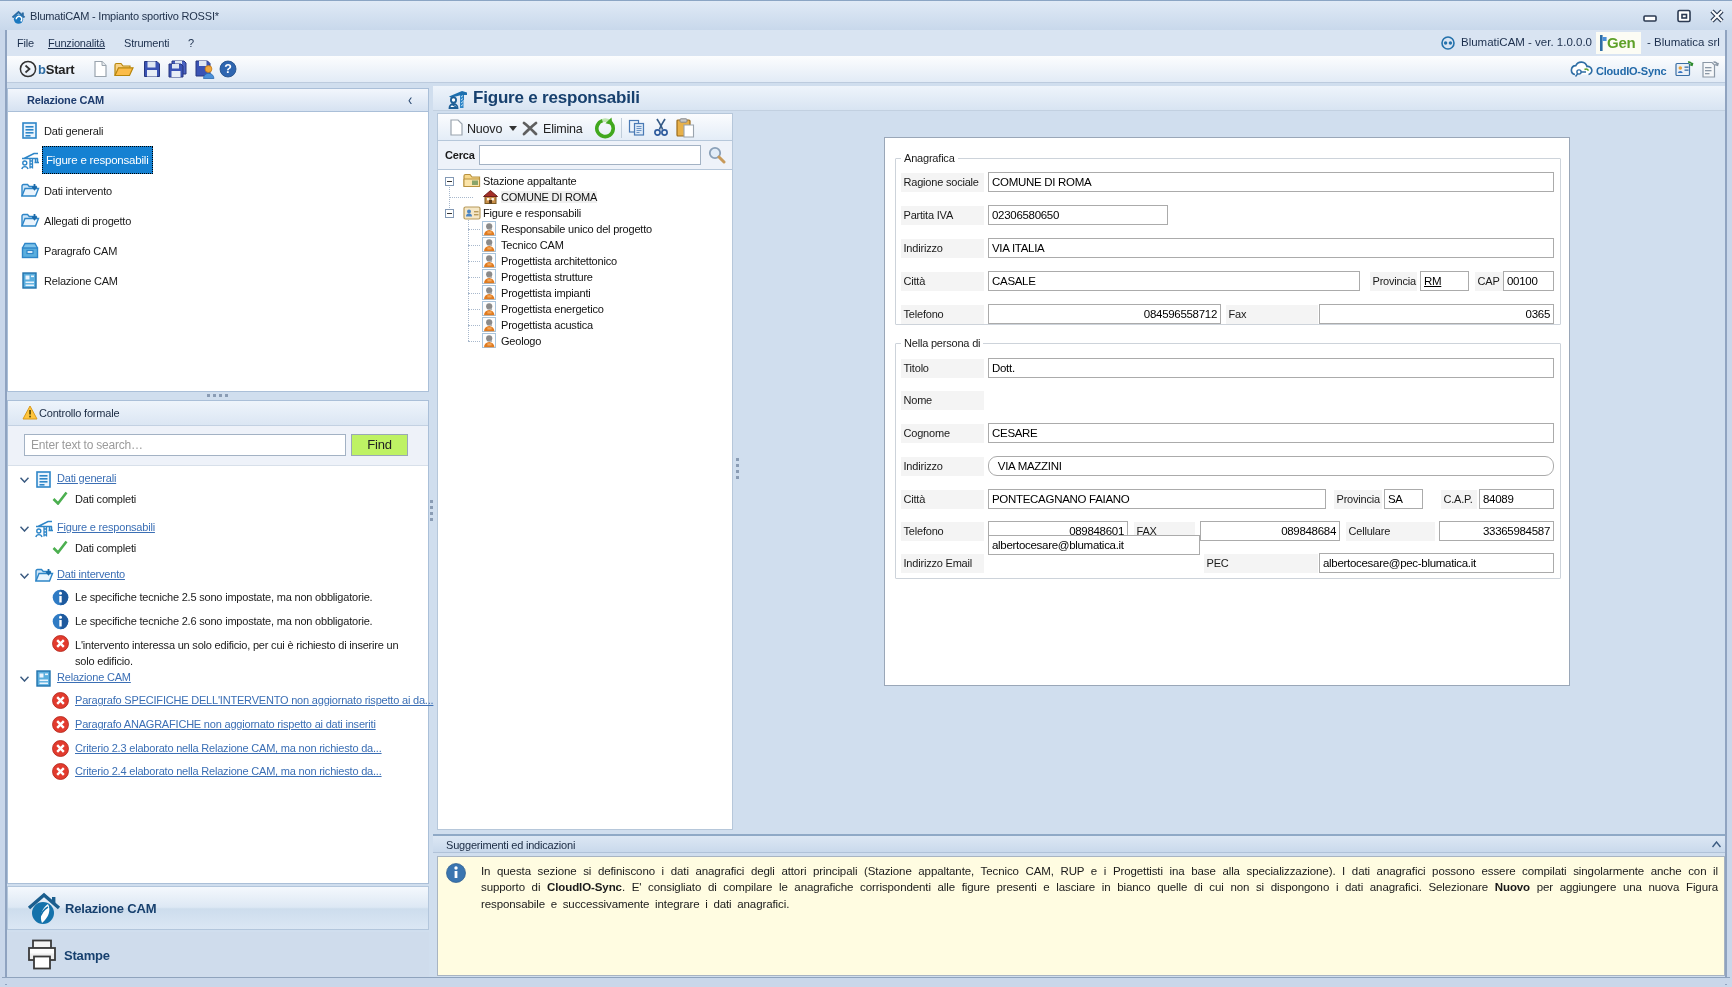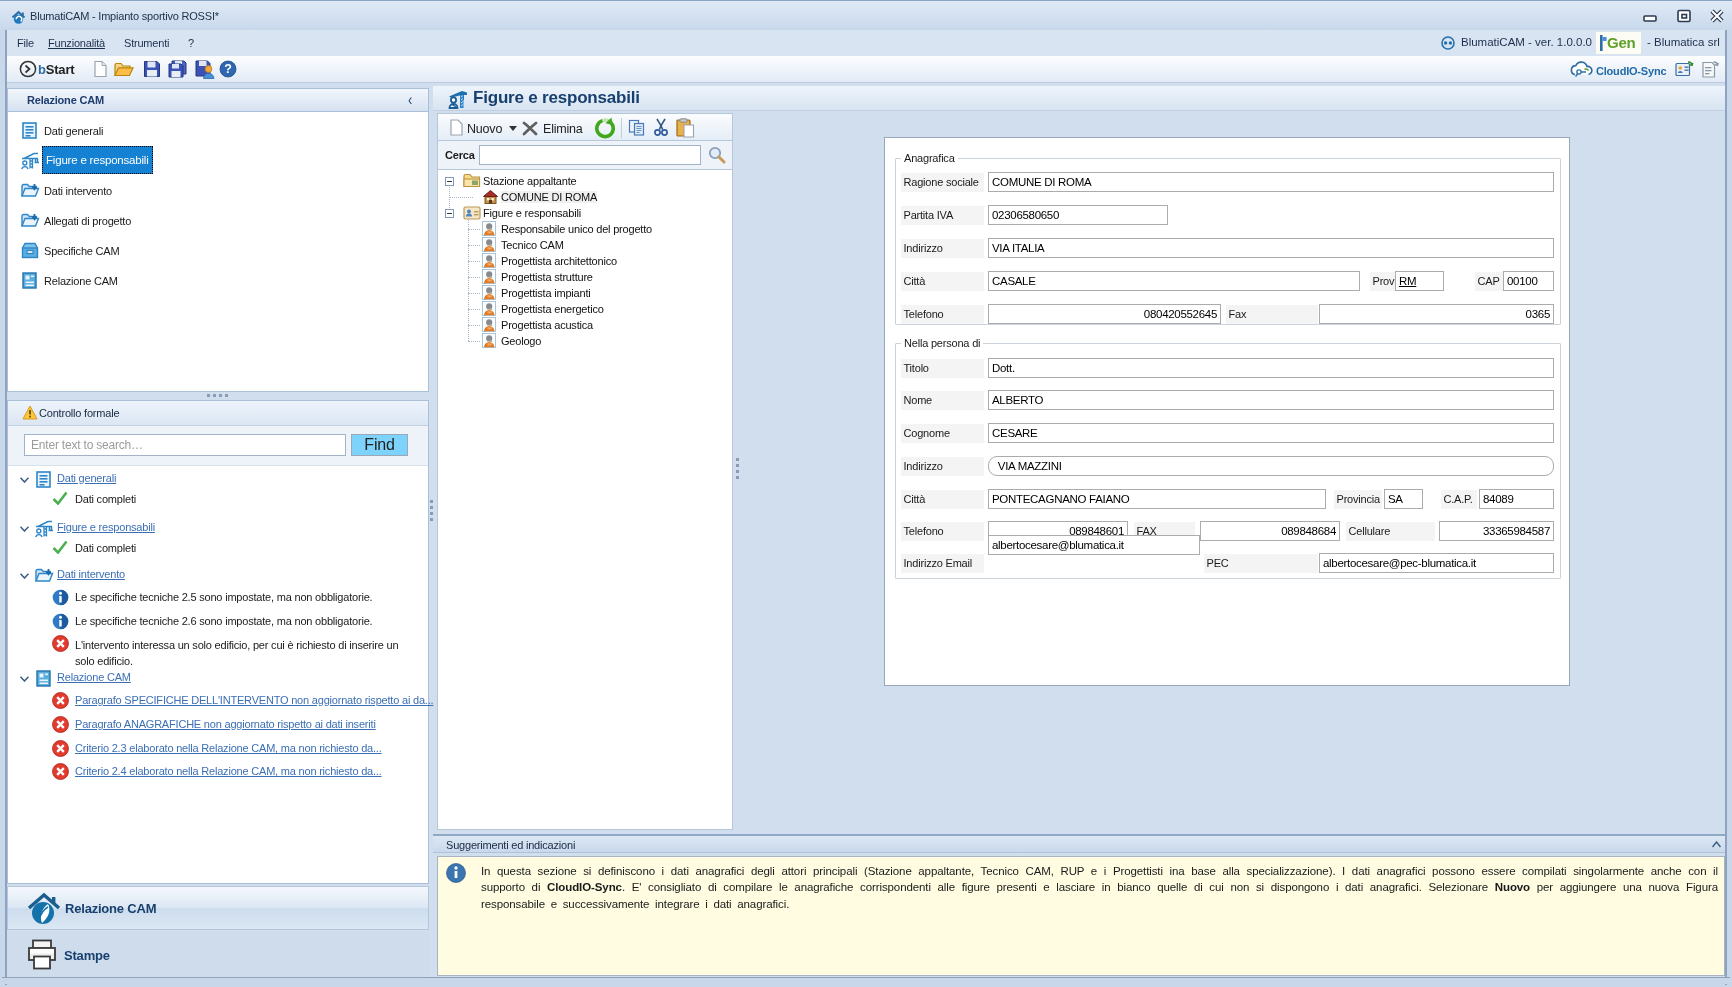--- a/index.html
+++ b/index.html
@@ -13,21 +13,21 @@
 #mainbg { left:7px; top:83px; width:1718px; height:894px; background:#d0deee; }
 #frameL { left:5px; top:30px; width:2px; height:955px; background:#8fa3c0; }
 #frameR { left:1725px; top:30px; width:2px; height:955px; background:#8fa3c0; }
 #lp-head { left:7px; top:88px; width:422px; height:24px; background:linear-gradient(#f2f6fc,#d6e2f1); border:1px solid #aabfd8; }
 #lp-nav { left:7px; top:112px; width:422px; height:280px; background:#fff; border:1px solid #aabfd8; border-top:none; }
 .navtxt { font-size:11px; }
 #controllo { left:7px; top:400px; width:422px; height:484px; background:#fff; border:1px solid #aabfd8; }
 #cf-head { left:0; top:0; width:420px; height:25px; background:linear-gradient(#eef4fb,#dbe6f3); border-bottom:1px solid #c3d1e2; }
 #cf-search { left:0; top:25px; width:420px; height:40px; background:#eef2f9; border-bottom:1px solid #d8e0ea; }
 #cf-input { left:16px; top:8px; width:322px; height:22px; background:#fff; border:1px solid #a3b2c4; color:#9b9b9b; font-size:12px; line-height:20px; padding-left:6px; }
-#cf-find { left:343px; top:8px; width:57px; height:22px; background:#7dd3fc; border:1px solid #9aa8b8; text-align:center; line-height:20px; font-size:16px; color:#222; }
+#cf-find { left:343px; top:8px; width:57px; height:22px; background:#bef264; border:1px solid #9aa8b8; text-align:center; line-height:20px; font-size:13px; color:#222; }
 .cflink { color:#3b6fb5; text-decoration:underline; font-size:11px; }
 .cftxt { font-size:11px; color:#1a1a1a; }
 #btn-rel { left:7px; top:886px; width:422px; height:44px; background:linear-gradient(#f4f8fd 0%,#dde8f4 48%,#cddded 52%,#dbe7f4 100%); border:1px solid #b3c6dc; }
 #btn-stampe { left:7px; top:932px; width:422px; height:46px; background:#cfdcec; }
 #main-head { left:433px; top:86px; width:1292px; height:25px; background:linear-gradient(#eef4fb,#d8e4f2); border-bottom:1px solid #c2d0e0; }
 #ctoolbar { left:437px; top:113px; width:296px; height:28px; background:linear-gradient(#fbfcfe,#e4edf7); border:1px solid #b6c7da; }
 #csearch { left:437px; top:141px; width:296px; height:28px; background:#eef2f9; border-left:1px solid #b6c7da; border-right:1px solid #b6c7da; }
 #ctree { left:437px; top:169px; width:296px; height:661px; background:#fff; border:1px solid #b6c7da; }
 .ttxt { font-size:11px; color:#111; }
 #formpanel { left:884px; top:137px; width:686px; height:549px; background:#fff; border:1px solid #9aa7b8; }
@@ -213,21 +213,21 @@
       </svg>
     </div>
 <div class="abs navtxt" style="left:36px; top:103px;">Allegati di progetto</div>
 <div class="abs" style="left:13px; top:130px;">
       <svg width="18" height="17" viewBox="0 0 18 17">
         <path d="M1.5 6 L4 1.5 H14 L16.5 6" fill="#7ec3ea" stroke="#2e86c8" stroke-width="1.4"></path>
         <rect x="1.5" y="6" width="15" height="9.5" fill="#5aaede" stroke="#2e86c8" stroke-width="1.4"></rect>
         <rect x="6" y="8.5" width="6" height="3" fill="#eaf4fd" stroke="#2e86c8" stroke-width="1.2"></rect>
       </svg>
     </div>
-<div class="abs navtxt" style="left:36px; top:133px;">Specifiche CAM</div>
+<div class="abs navtxt" style="left:36px; top:133px;">Paragrafo CAM</div>
 <div class="abs" style="left:13px; top:160px;">
       <svg width="17" height="17" viewBox="0 0 17 17">
         <rect x="2" y="1" width="13" height="15" fill="#5aaede" stroke="#2273ad" stroke-width="1.4"></rect>
         <rect x="4.5" y="3.5" width="4" height="4" fill="#eaf4fd"></rect>
         <rect x="10" y="3.5" width="3" height="1.6" fill="#eaf4fd"></rect>
         <rect x="4.5" y="9.5" width="8.5" height="1.6" fill="#eaf4fd"></rect>
         <rect x="4.5" y="12.5" width="8.5" height="1.6" fill="#eaf4fd"></rect>
       </svg>
     </div>
 <div class="abs navtxt" style="left:36px; top:163px;">Relazione CAM</div>
@@ -616,31 +616,30 @@
     </fieldset>
 <div class="flabel" style="left:16px; top:35px; width:83px;">Ragione sociale</div>
 <div class="finput" style="left:103px; top:34px; width:566px;">COMUNE DI ROMA</div>
 <div class="flabel" style="left:16px; top:68px; width:83px;">Partita IVA</div>
 <div class="finput" style="left:103px; top:67px; width:180px;">02306580650</div>
 <div class="flabel" style="left:16px; top:101px; width:83px;">Indirizzo</div>
 <div class="finput" style="left:103px; top:100px; width:566px;">VIA ITALIA</div>
 <div class="flabel" style="left:16px; top:134px; width:83px;">Città</div>
 <div class="finput" style="left:103px; top:133px; width:372px;">CASALE</div>
 <div class="flabel" style="left:485px; top:134px; width:47px;">Provincia</div>
-<div class="finput" style="left:510px; top:133px; width:49px;text-decoration:underline;">RM</div>
+<div class="finput" style="left:535px; top:133px; width:49px;text-decoration:underline;">RM</div>
 <div class="flabel" style="left:590px; top:134px; width:28px;">CAP</div>
 <div class="finput" style="left:618px; top:133px; width:51px;">00100</div>
 <div class="flabel" style="left:16px; top:167px; width:83px;">Telefono</div>
-<div class="finput r" style="left:103px; top:166px; width:233px;">080420552645</div>
+<div class="finput r" style="left:103px; top:166px; width:233px;">084596558712</div>
 <div class="flabel" style="left:341px; top:167px; width:92px;">Fax</div>
 <div class="finput r" style="left:434px; top:166px; width:235px;">0365</div>
 <div class="flabel" style="left:16px; top:221px; width:83px;">Titolo</div>
 <div class="finput" style="left:103px; top:220px; width:566px;">Dott.</div>
 <div class="flabel" style="left:16px; top:253px; width:83px;">Nome</div>
-<div class="finput" style="left:103px; top:252px; width:566px;">ALBERTO</div>
 <div class="flabel" style="left:16px; top:286px; width:83px;">Cognome</div>
 <div class="finput" style="left:103px; top:285px; width:566px;">CESARE</div>
 <div class="flabel" style="left:16px; top:319px; width:83px;">Indirizzo</div>
 <div class="finput" style="left:103px; top:318px; width:566px;border-radius:9px;">&nbsp;&nbsp;VIA MAZZINI</div>
 <div class="flabel" style="left:16px; top:352px; width:83px;">Città</div>
 <div class="finput" style="left:103px; top:351px; width:338px;">PONTECAGNANO FAIANO</div>
 <div class="flabel" style="left:449px; top:352px; width:48px;">Provincia</div>
 <div class="finput" style="left:499px; top:351px; width:39px;">SA</div>
 <div class="flabel" style="left:556px; top:352px; width:36px;">C.A.P.</div>
 <div class="finput" style="left:594px; top:351px; width:75px;">84089</div>

